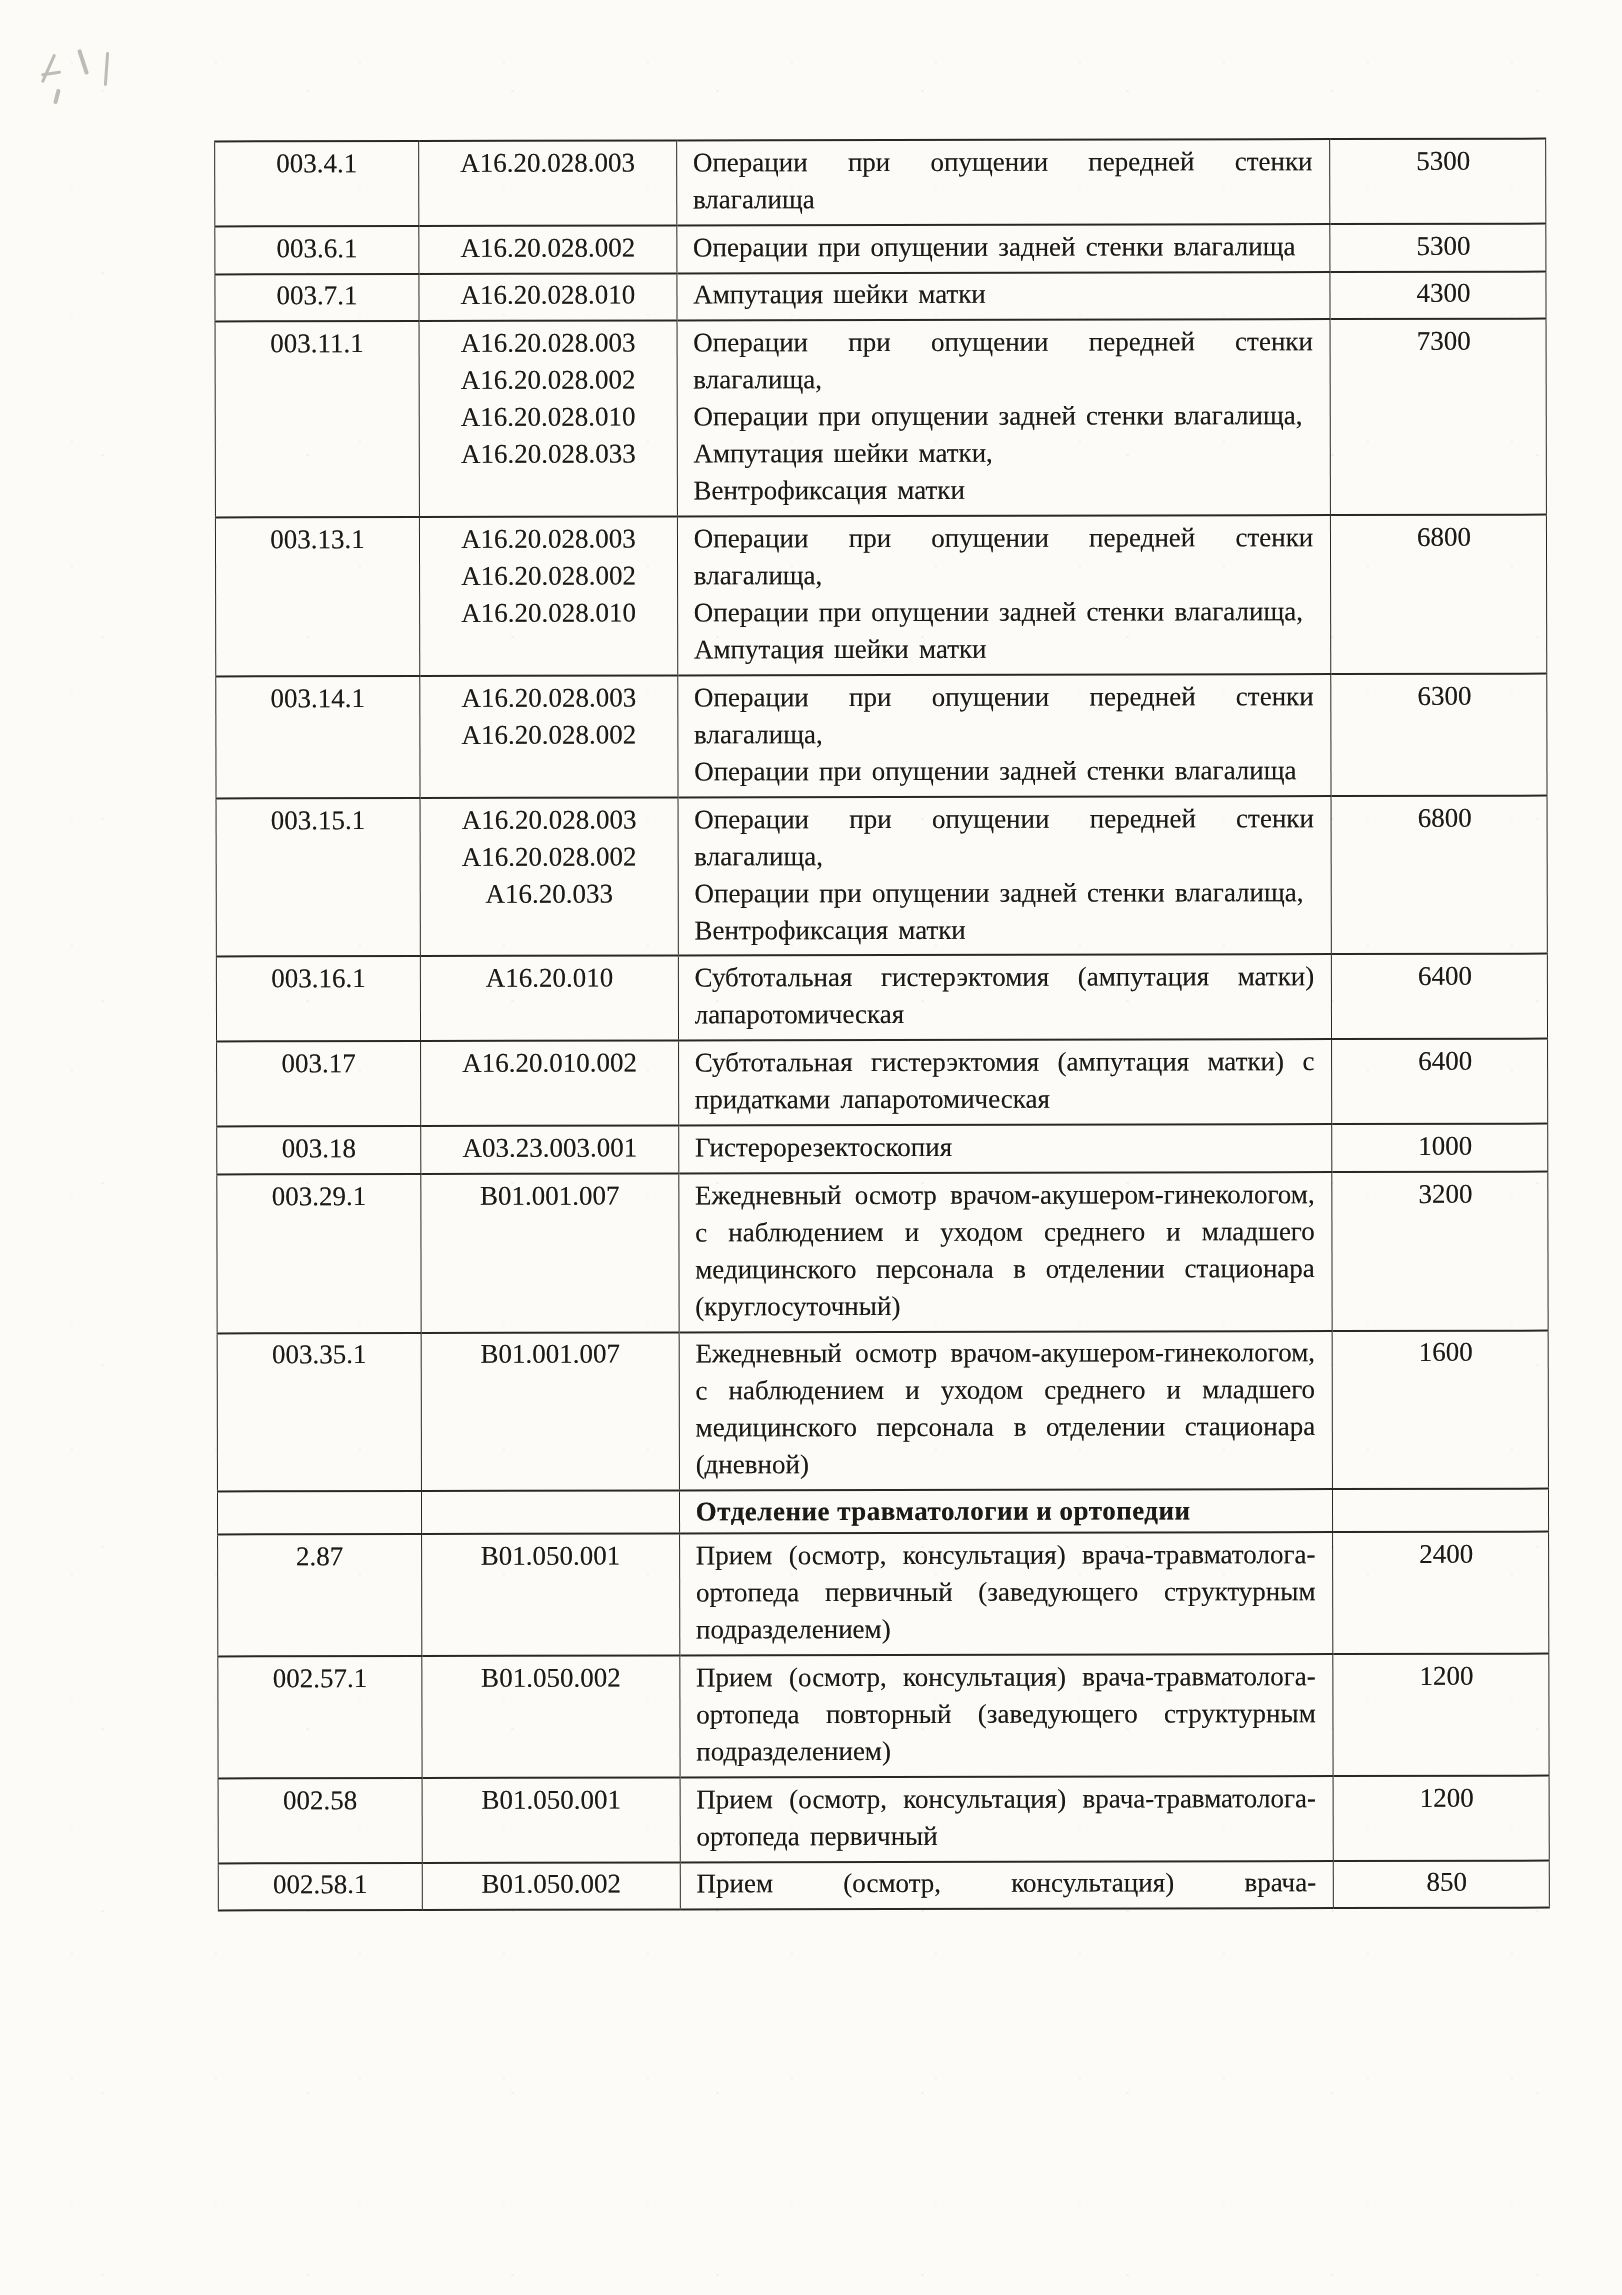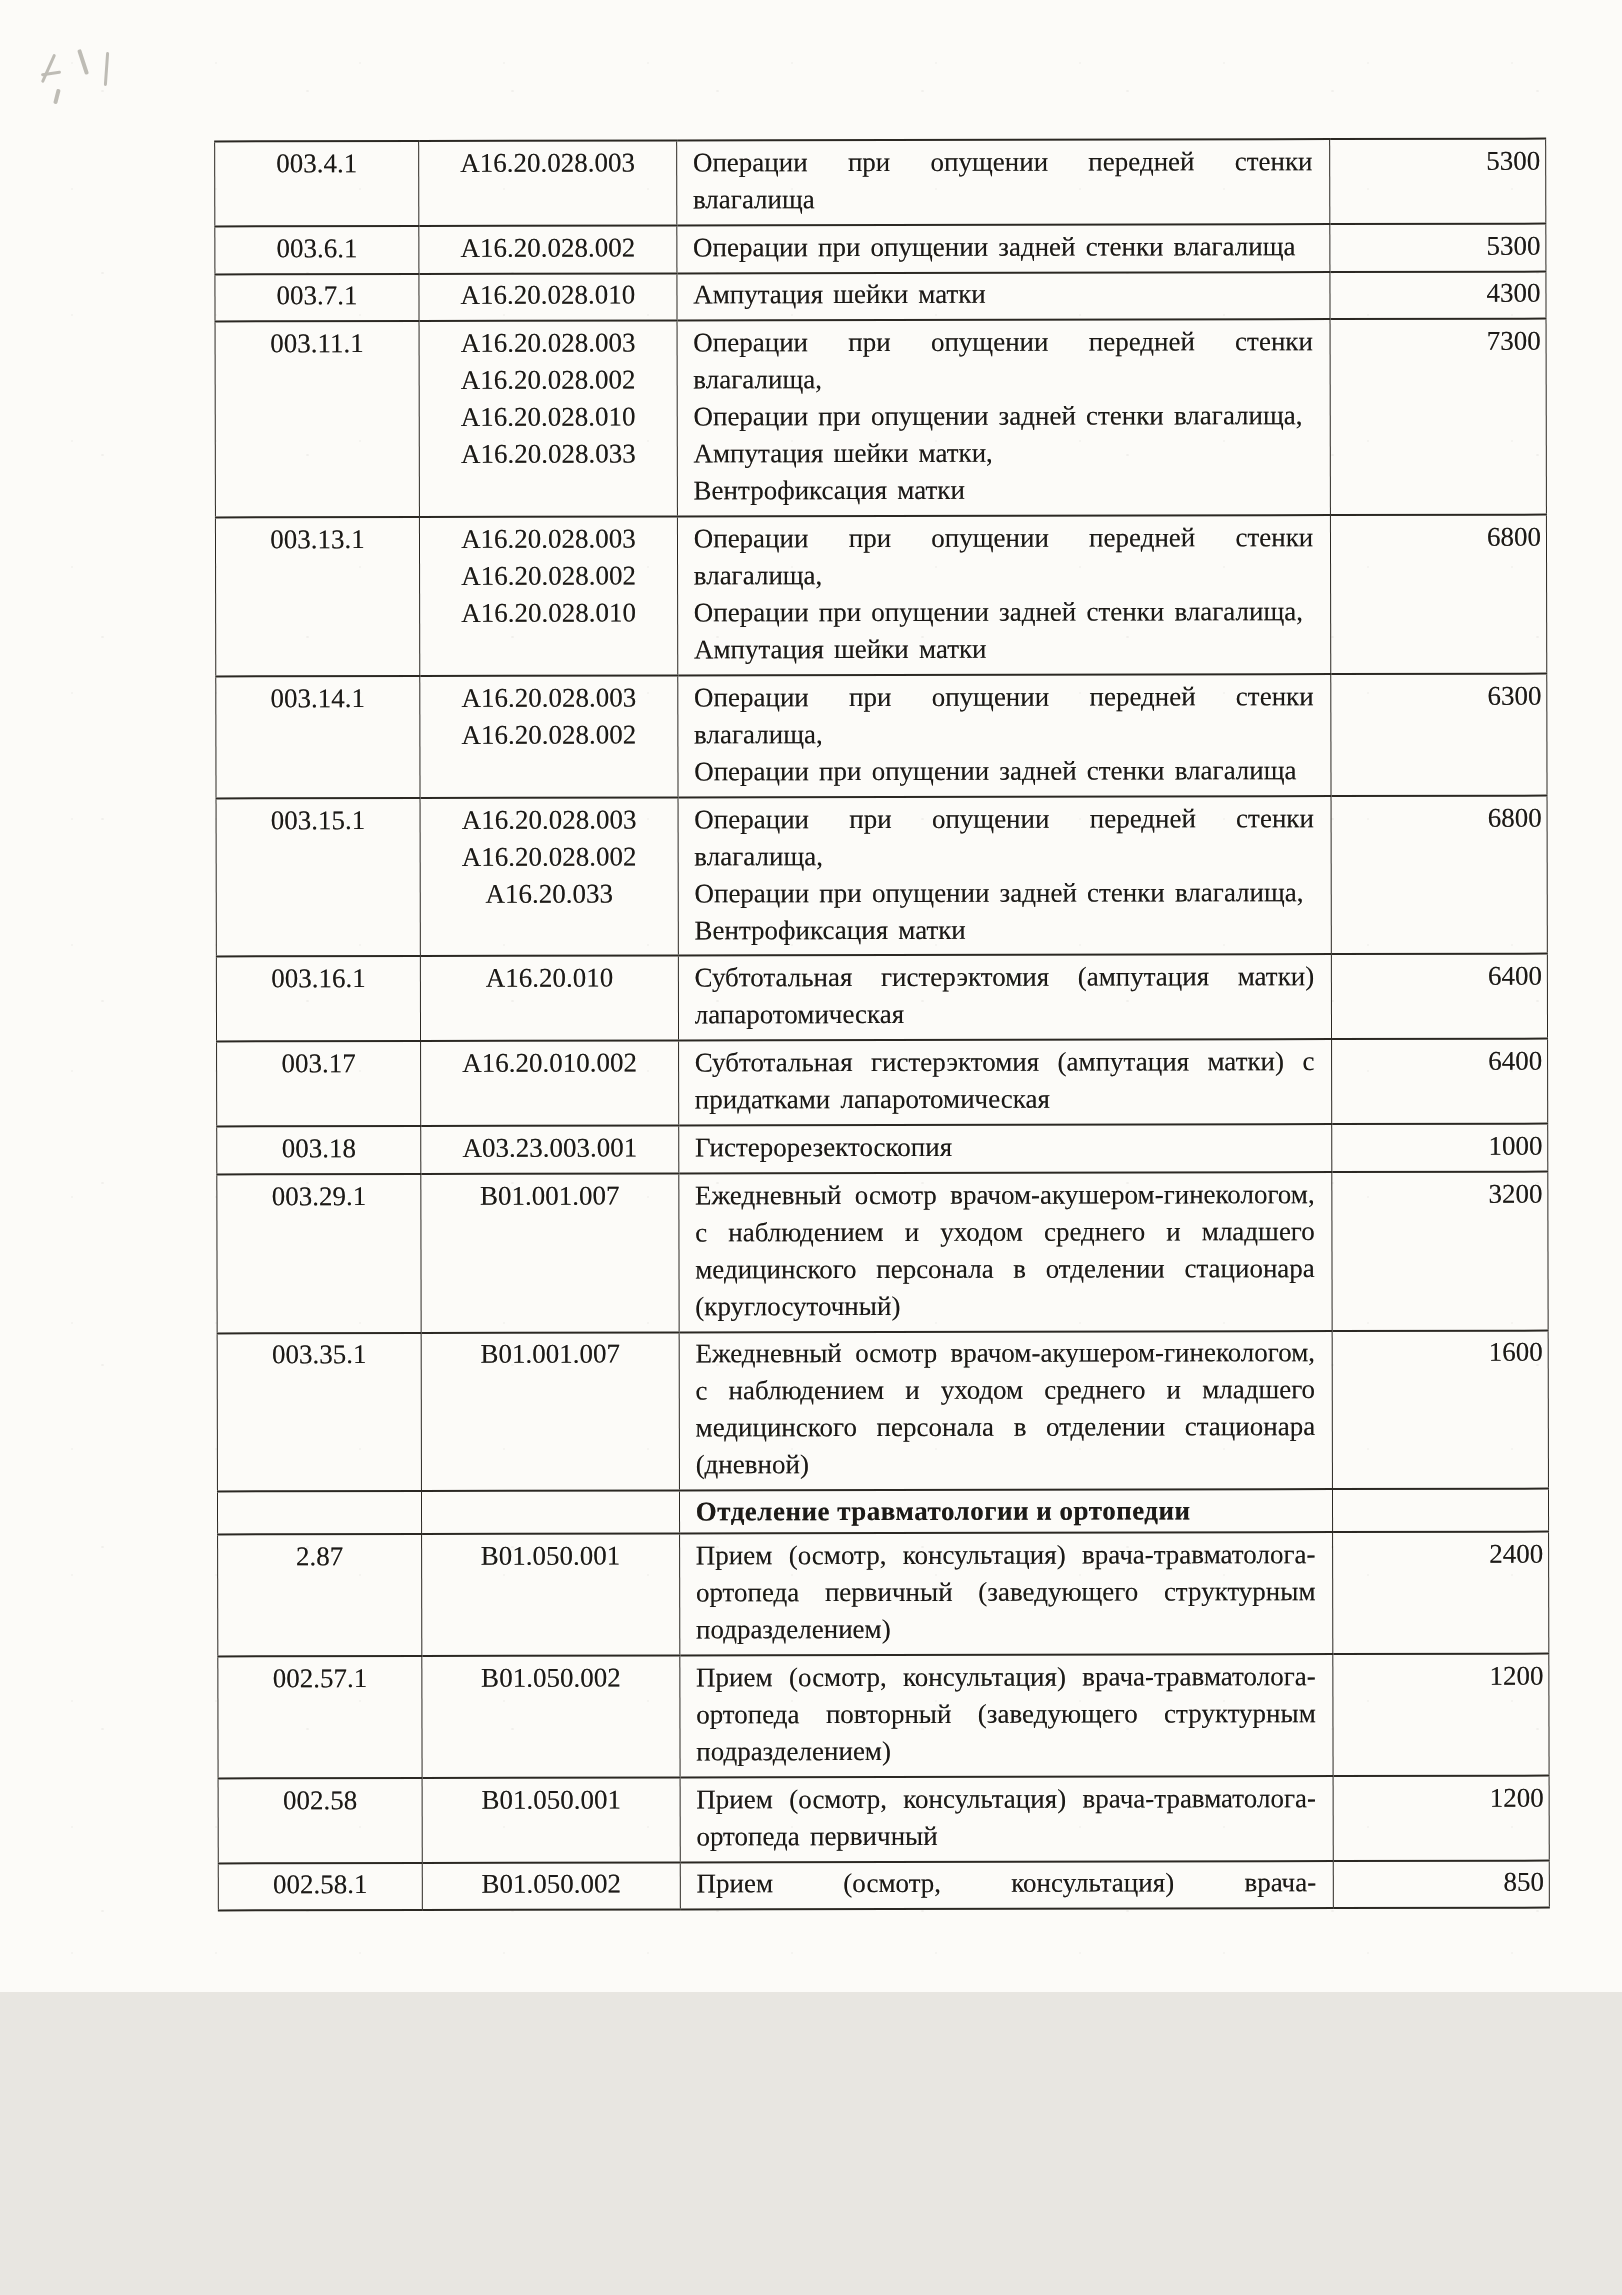--- a/index.html
+++ b/index.html
@@ -10,21 +10,21 @@
   }
   html,body{margin:0;padding:0;}
   body{
     background:#e8e6e1;
     font-family:"Liberation Serif","DejaVu Serif",serif;
     color:var(--ink);
   }
   .page{
     position:relative;
     width:1623px;
-    height:1992px;
+    height:2295px;
     background:var(--page-bg);
     background-image:
       radial-gradient(rgba(120,115,105,.08) 1px, transparent 1.5px),
       radial-gradient(rgba(120,115,105,.05) 1px, transparent 1.5px);
     background-size:205px 182px, 144px 126px;
     overflow:hidden;
   }
   
   .pencil-marks{position:absolute;left:0;top:0;width:157px;height:137px;filter:blur(0.7px);opacity:.55;}
   .pencil-marks span{position:absolute;background:#8d897f;border-radius:1.5px;}
@@ -60,21 +60,21 @@
   }
   td.col-code{text-align:center;}
   td.col-service{text-align:center;margin-top:45px;}
   .code-line{line-height:37px;}
   td.col-desc{padding-left:15.7px;padding-right:16.7px;}
   .para{
     text-align:justify;
     word-spacing:3.4px;
   }
   .para.truncated{text-align-last:justify;}
-  td.col-price{text-align:right;padding-left:16px;}
+  td.col-price{text-align:center;padding-left:16px;}
   tr.section-row td{padding-top:3.9px;padding-bottom:4.9px;}
   .section-title{
     font-weight:bold;
     text-align:left;
     line-height:32px;
     letter-spacing:0.5px;
   }
 </style>
 </head>
 <body>

